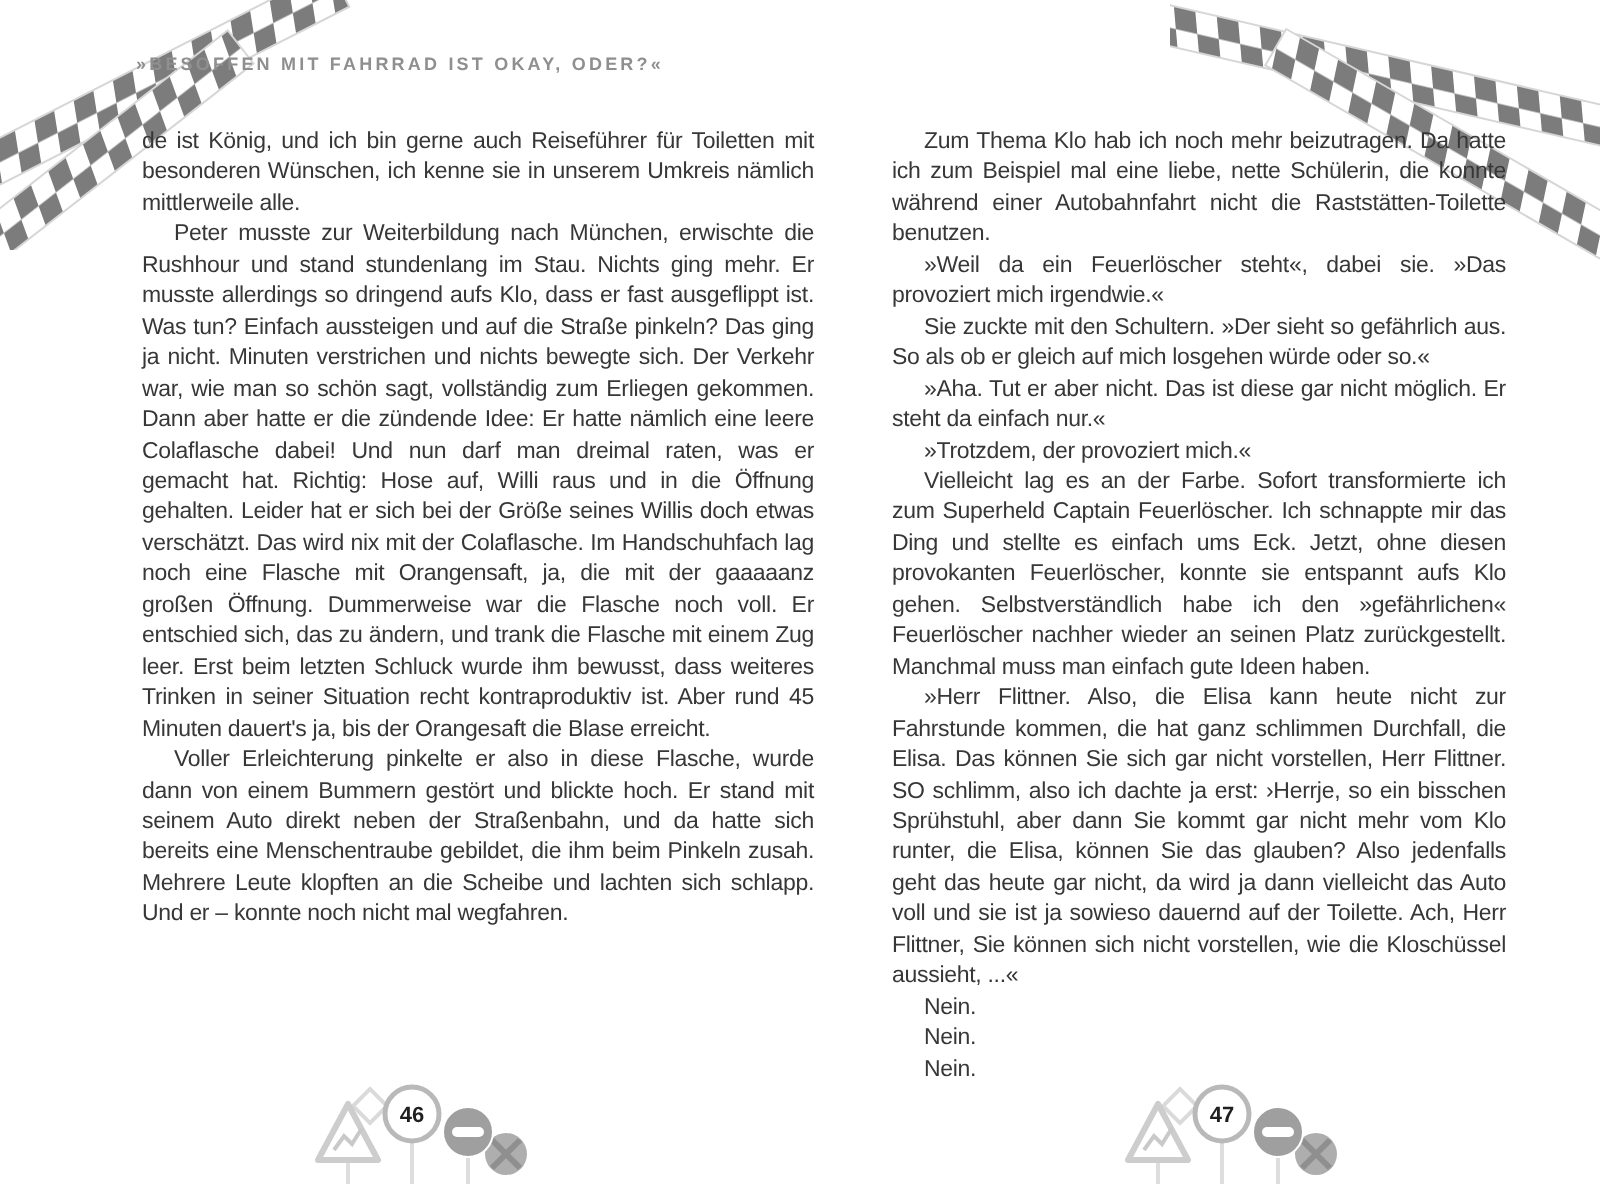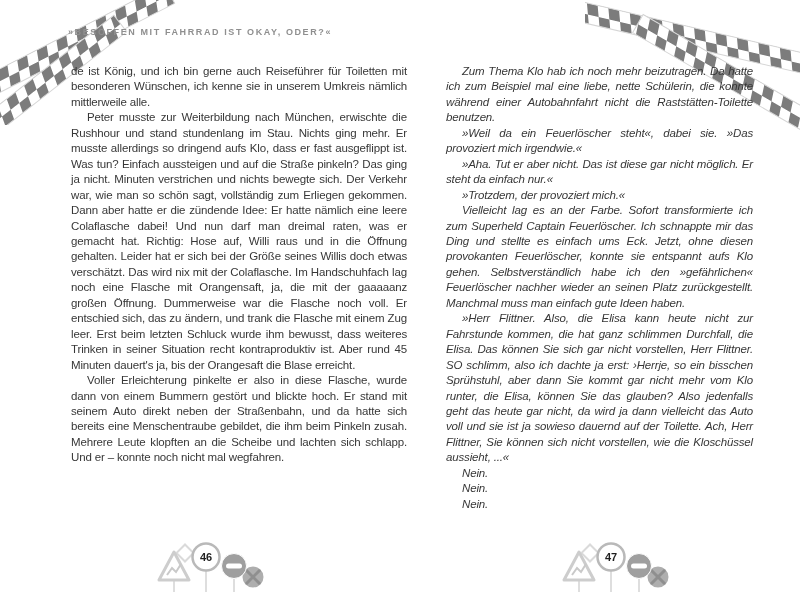--- a/index.html
+++ b/index.html
@@ -21,21 +21,21 @@
     position: absolute; top: 27px; height: 12px;
     font-size: 9px; font-weight: 700; letter-spacing: 1.6px;
     color: #8f8f8f; text-align: center; white-space: nowrap;
   }
   .running-head.left  { left: 25px;  width: 350px; }
   .running-head.right { left: 425px; width: 350px; }
 
   
   .text-col { position: absolute; top: 64px; }
   .text-col.left  { left: 46px;  width: 336px; margin-left: 25px; }
-  .text-col.right { left: 446px; width: 307px; font-style: italic; }
+  .text-col.right { left: 446px; width: 307px; }
   p.para {
     margin: 0;
     font-size: 11.5px;
     line-height: 15.45px;
     letter-spacing: -0.15px;
     text-align: justify;
     color: #373737;
     hyphens: auto;
   }
   p.para.indent { text-indent: 16px; }
@@ -91,20 +91,21 @@
   <div class="running-head left">»BESOFFEN MIT FAHRRAD IST OKAY, ODER?«</div>
 
   <div class="text-col left">
       <p class="para">de ist König, und ich bin gerne auch Reiseführer für Toiletten mit besonderen Wünschen, ich kenne sie in unserem Umkreis nämlich mittlerweile alle.</p>
       <p class="para indent">Peter musste zur Weiterbildung nach München, erwischte die Rushhour und stand stundenlang im Stau. Nichts ging mehr. Er musste allerdings so dringend aufs Klo, dass er fast ausgeflippt ist. Was tun? Einfach aussteigen und auf die Straße pinkeln? Das ging ja nicht. Minuten verstrichen und nichts bewegte sich. Der Verkehr war, wie man so schön sagt, vollständig zum Erliegen gekommen. Dann aber hatte er die zündende Idee: Er hatte nämlich eine leere Colaflasche dabei! Und nun darf man dreimal raten, was er gemacht hat. Richtig: Hose auf, Willi raus und in die Öffnung gehalten. Leider hat er sich bei der Größe seines Willis doch etwas verschätzt. Das wird nix mit der Colaflasche. Im Handschuhfach lag noch eine Flasche mit Orangensaft, ja, die mit der gaaaaanz großen Öffnung. Dummerweise war die Flasche noch voll. Er entschied sich, das zu ändern, und trank die Flasche mit einem Zug leer. Erst beim letzten Schluck wurde ihm bewusst, dass weiteres Trinken in seiner Situation recht kontraproduktiv ist. Aber rund 45 Minuten dauert's ja, bis der Orangesaft die Blase erreicht.</p>
       <p class="para indent">Voller Erleichterung pinkelte er also in diese Flasche, wurde dann von einem Bummern gestört und blickte hoch. Er stand mit seinem Auto direkt neben der Straßenbahn, und da hatte sich bereits eine Menschentraube gebildet, die ihm beim Pinkeln zusah. Mehrere Leute klopften an die Scheibe und lachten sich schlapp. Und er – konnte noch nicht mal wegfahren.</p>
     </div>
   <div class="text-col right">
       <p class="para indent">Zum Thema Klo hab ich noch mehr beizutragen. Da hatte ich zum Beispiel mal eine liebe, nette Schülerin, die konnte während einer Autobahnfahrt nicht die Raststätten-Toilette benutzen.</p>
       <p class="para indent">»Weil da ein Feuerlöscher steht«, dabei sie. »Das provoziert mich irgendwie.«</p>
+      <p class="para indent">Sie zuckte mit den Schultern. »Der sieht so gefährlich aus. So als ob er gleich auf mich losgehen würde oder so.«</p>
       <p class="para indent">»Aha. Tut er aber nicht. Das ist diese gar nicht möglich. Er steht da einfach nur.«</p>
       <p class="para indent">»Trotzdem, der provoziert mich.«</p>
       <p class="para indent">Vielleicht lag es an der Farbe. Sofort transformierte ich zum Superheld Captain Feuerlöscher. Ich schnappte mir das Ding und stellte es einfach ums Eck. Jetzt, ohne diesen provokanten Feuerlöscher, konnte sie entspannt aufs Klo gehen. Selbstverständlich habe ich den »gefährlichen« Feuerlöscher nachher wieder an seinen Platz zurückgestellt. Manchmal muss man einfach gute Ideen haben.</p>
       <p class="para indent">»Herr Flittner. Also, die Elisa kann heute nicht zur Fahrstunde kommen, die hat ganz schlimmen Durchfall, die Elisa. Das können Sie sich gar nicht vorstellen, Herr Flittner. SO schlimm, also ich dachte ja erst: ›Herrje, so ein bisschen Sprühstuhl, aber dann Sie kommt gar nicht mehr vom Klo runter, die Elisa, können Sie das glauben? Also jedenfalls geht das heute gar nicht, da wird ja dann vielleicht das Auto voll und sie ist ja sowieso dauernd auf der Toilette. Ach, Herr Flittner, Sie können sich nicht vorstellen, wie die Kloschüssel aussieht, ...«</p>
       <p class="para indent">Nein.</p>
       <p class="para indent">Nein.</p>
       <p class="para indent">Nein.</p>
     </div>
 
   <svg class="footer-signs left" viewBox="0 0 122 52">

